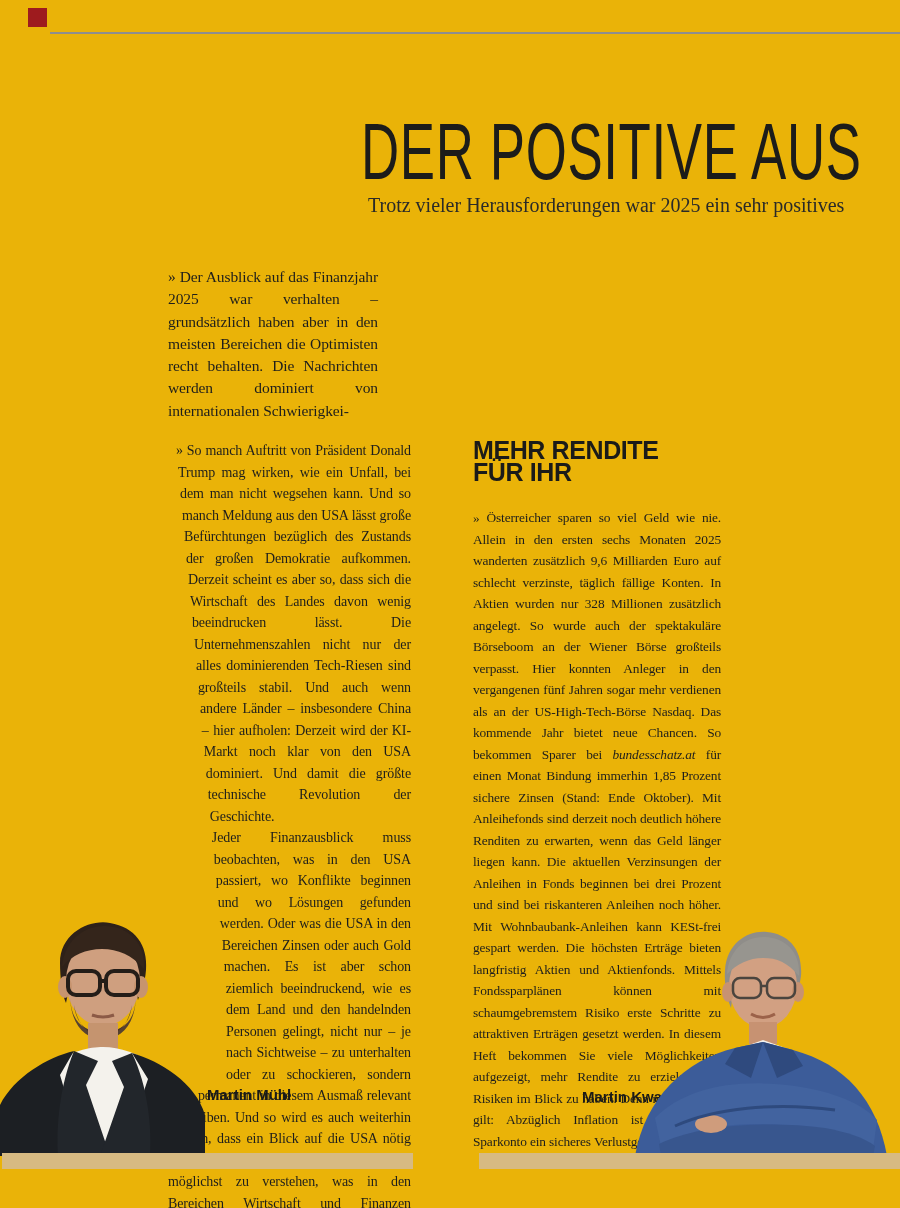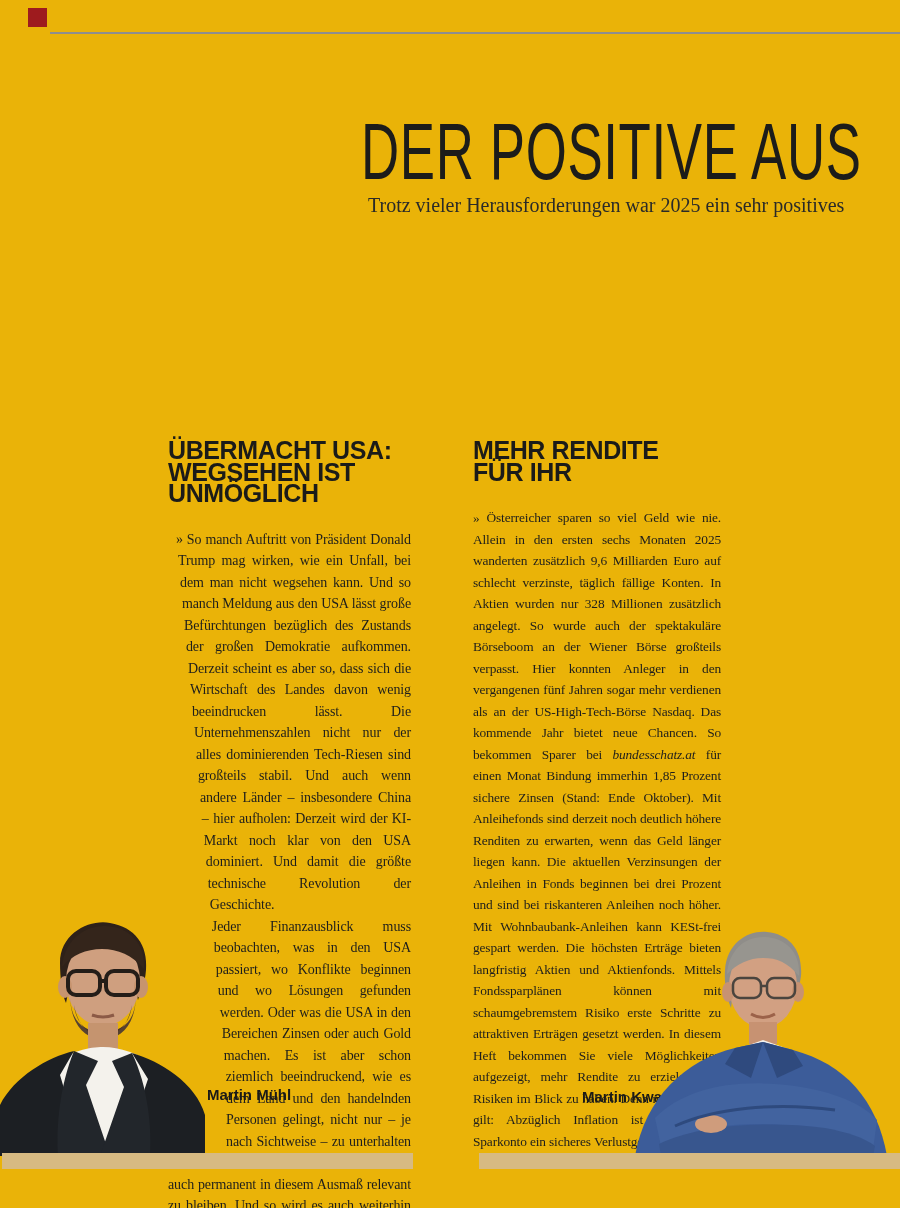--- a/index.html
+++ b/index.html
@@ -52,28 +52,24 @@
 
 <div class="page">
 
   <div class="accent-square"></div>
   <div class="top-rule"></div>
 
   <div class="headline">DER POSITIVE AUS</div>
   <div class="subtitle">Trotz vieler Herausforderungen war 2025 ein sehr positives</div>
 
   <div class="intro">
+    <p lang="de">» Der Ausblick auf das Finanzjahr 2025 war verhalten – grundsätzlich haben aber in den meisten Bereichen die Optimisten recht behalten. Die Nachrichten werden dominiert von internationalen Schwierigkei-</p>
   </div>
 
   <div class="section section-left">
-    <div class="sec-heading">
-      <span>ÜBERMACHT USA:</span>
-      <span>WEGSEHEN IST</span>
-      <span>UNMÖGLICH</span>
-    </div>
     <div class="body-text" lang="de">
       <div class="wrap-spacer"></div>
       <p>» So manch Auftritt von Präsident Donald Trump mag wirken, wie ein Unfall, bei dem man nicht wegsehen kann. Und so manch Meldung aus den USA lässt große Befürchtungen bezüglich des Zustands der großen Demokratie aufkommen. Derzeit scheint es aber so, dass sich die Wirtschaft des Landes davon wenig beeindrucken lässt. Die Unternehmenszahlen nicht nur der alles dominierenden Tech-Riesen sind großteils stabil. Und auch wenn andere Länder – insbesondere China – hier aufholen: Derzeit wird der KI-Markt noch klar von den USA dominiert. Und damit die größte technische Revolution der Geschichte.</p>
       <p>Jeder Finanzausblick muss beobachten, was in den USA passiert, wo Konflikte beginnen und wo Lösungen gefunden werden. Oder was die USA in den Bereichen Zinsen oder auch Gold machen. Es ist aber schon ziemlich beeindruckend, wie es dem Land und den handelnden Personen gelingt, nicht nur – je nach Sichtweise – zu unterhalten oder zu schockieren, sondern auch permanent in diesem Ausmaß relevant zu bleiben. Und so wird es auch weiterhin so sein, dass ein Blick auf die USA nötig ist, um auf dem Laufenden zu bleiben und möglichst zu verstehen, was in den Bereichen Wirtschaft und Finanzen passiert. Lassen wir uns dabei besser unterhalten als schockieren.</p>
     </div>
   </div>
 
   <div class="section section-right">
     <div class="sec-heading">
       <span>MEHR RENDITE</span>

